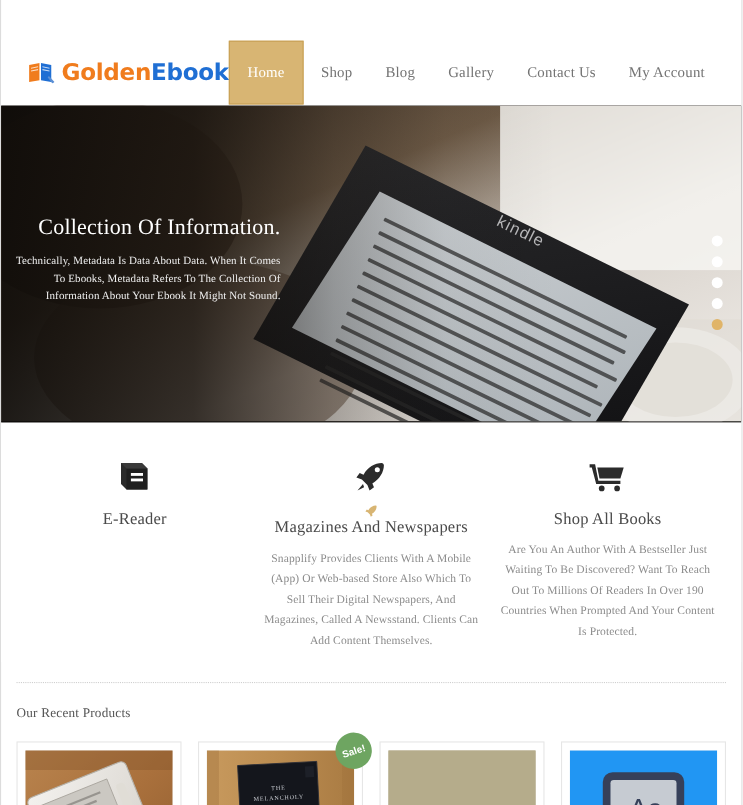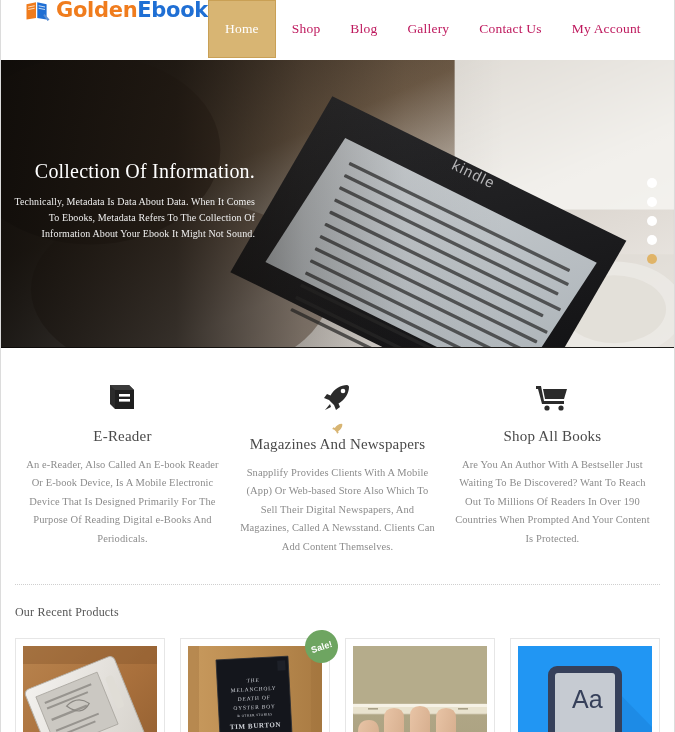--- a/index.html
+++ b/index.html
@@ -20,23 +20,24 @@
     overflow: hidden;
     border-left: 1px solid #dcdcdc;
     border-right: 1px solid #dcdcdc;
   }
 
   
   .header {
     height: 60px;
     background: #ffffff;
     display: flex;
-    align-items: flex-start;
+    align-items: center;
     padding: 0 24px;
     position: relative;
+    margin-top: 36px;
   }
 
   .logo {
     display: flex;
     align-items: center;
     gap: 5px;
   }
 
   .logo-icon { width: 26px; height: 20px; display: block; }
 
@@ -53,21 +54,21 @@
   .nav {
     margin-left: auto;
     display: flex;
     align-items: center;
     gap: 2px;
   }
 
   .nav-item {
     font-family: "Liberation Serif", serif;
     font-size: 13.5px;
-    color: #be185d;
+    color: #737373;
     padding: 6px 14px;
     letter-spacing: 0.2px;
     white-space: nowrap;
     cursor: pointer;
   }
   .nav-item.active {
     background: #d8b573;
     border: 1px solid #c9a055;
     color: #ffffff;
     padding: 20px 16px;
@@ -333,21 +334,20 @@
       <div class="feature-icon">
         <svg width="34" height="30" viewBox="0 0 34 30">
           <path d="M5 3 L24 3 L29 8 L29 27 L10 27 L5 22 Z" fill="#2b2b2b"></path>
           <path d="M10 27 L10 8 L29 8 L29 27 Z" fill="#1f1f1f"></path>
           <path d="M5 3 L24 3 L29 8 L10 8 Z" fill="#3a3a3a"></path>
           <rect x="14" y="12" width="11" height="2.6" fill="#ffffff"></rect>
           <rect x="14" y="17" width="11" height="2.6" fill="#ffffff"></rect>
         </svg>
       </div>
       <div class="feature-title">E-Reader</div>
-      <div class="feature-desc">An e-Reader, Also Called An E-book Reader Or E-book Device, Is A Mobile Electronic Device That Is Designed Primarily For The Purpose Of Reading Digital e-Books And Periodicals.</div>
     </div>
 
     <div class="feature mid">
       <div class="feature-icon">
         <svg width="32" height="32" viewBox="0 0 32 32">
           <path d="M26 4 C20 4 13 8 9.5 14.5 L6 13 L3 17 L8 19 L13 24 L15 29 L19 26 L17.5 22.5 C24 19 28 12 28 6 C28 5 27 4 26 4 Z" fill="#2b2b2b"></path>
           <circle cx="22" cy="10" r="2.3" fill="#ffffff"></circle>
           <path d="M9 23 L4 29 L10 26 Z" fill="#2b2b2b"></path>
         </svg>
       </div>

